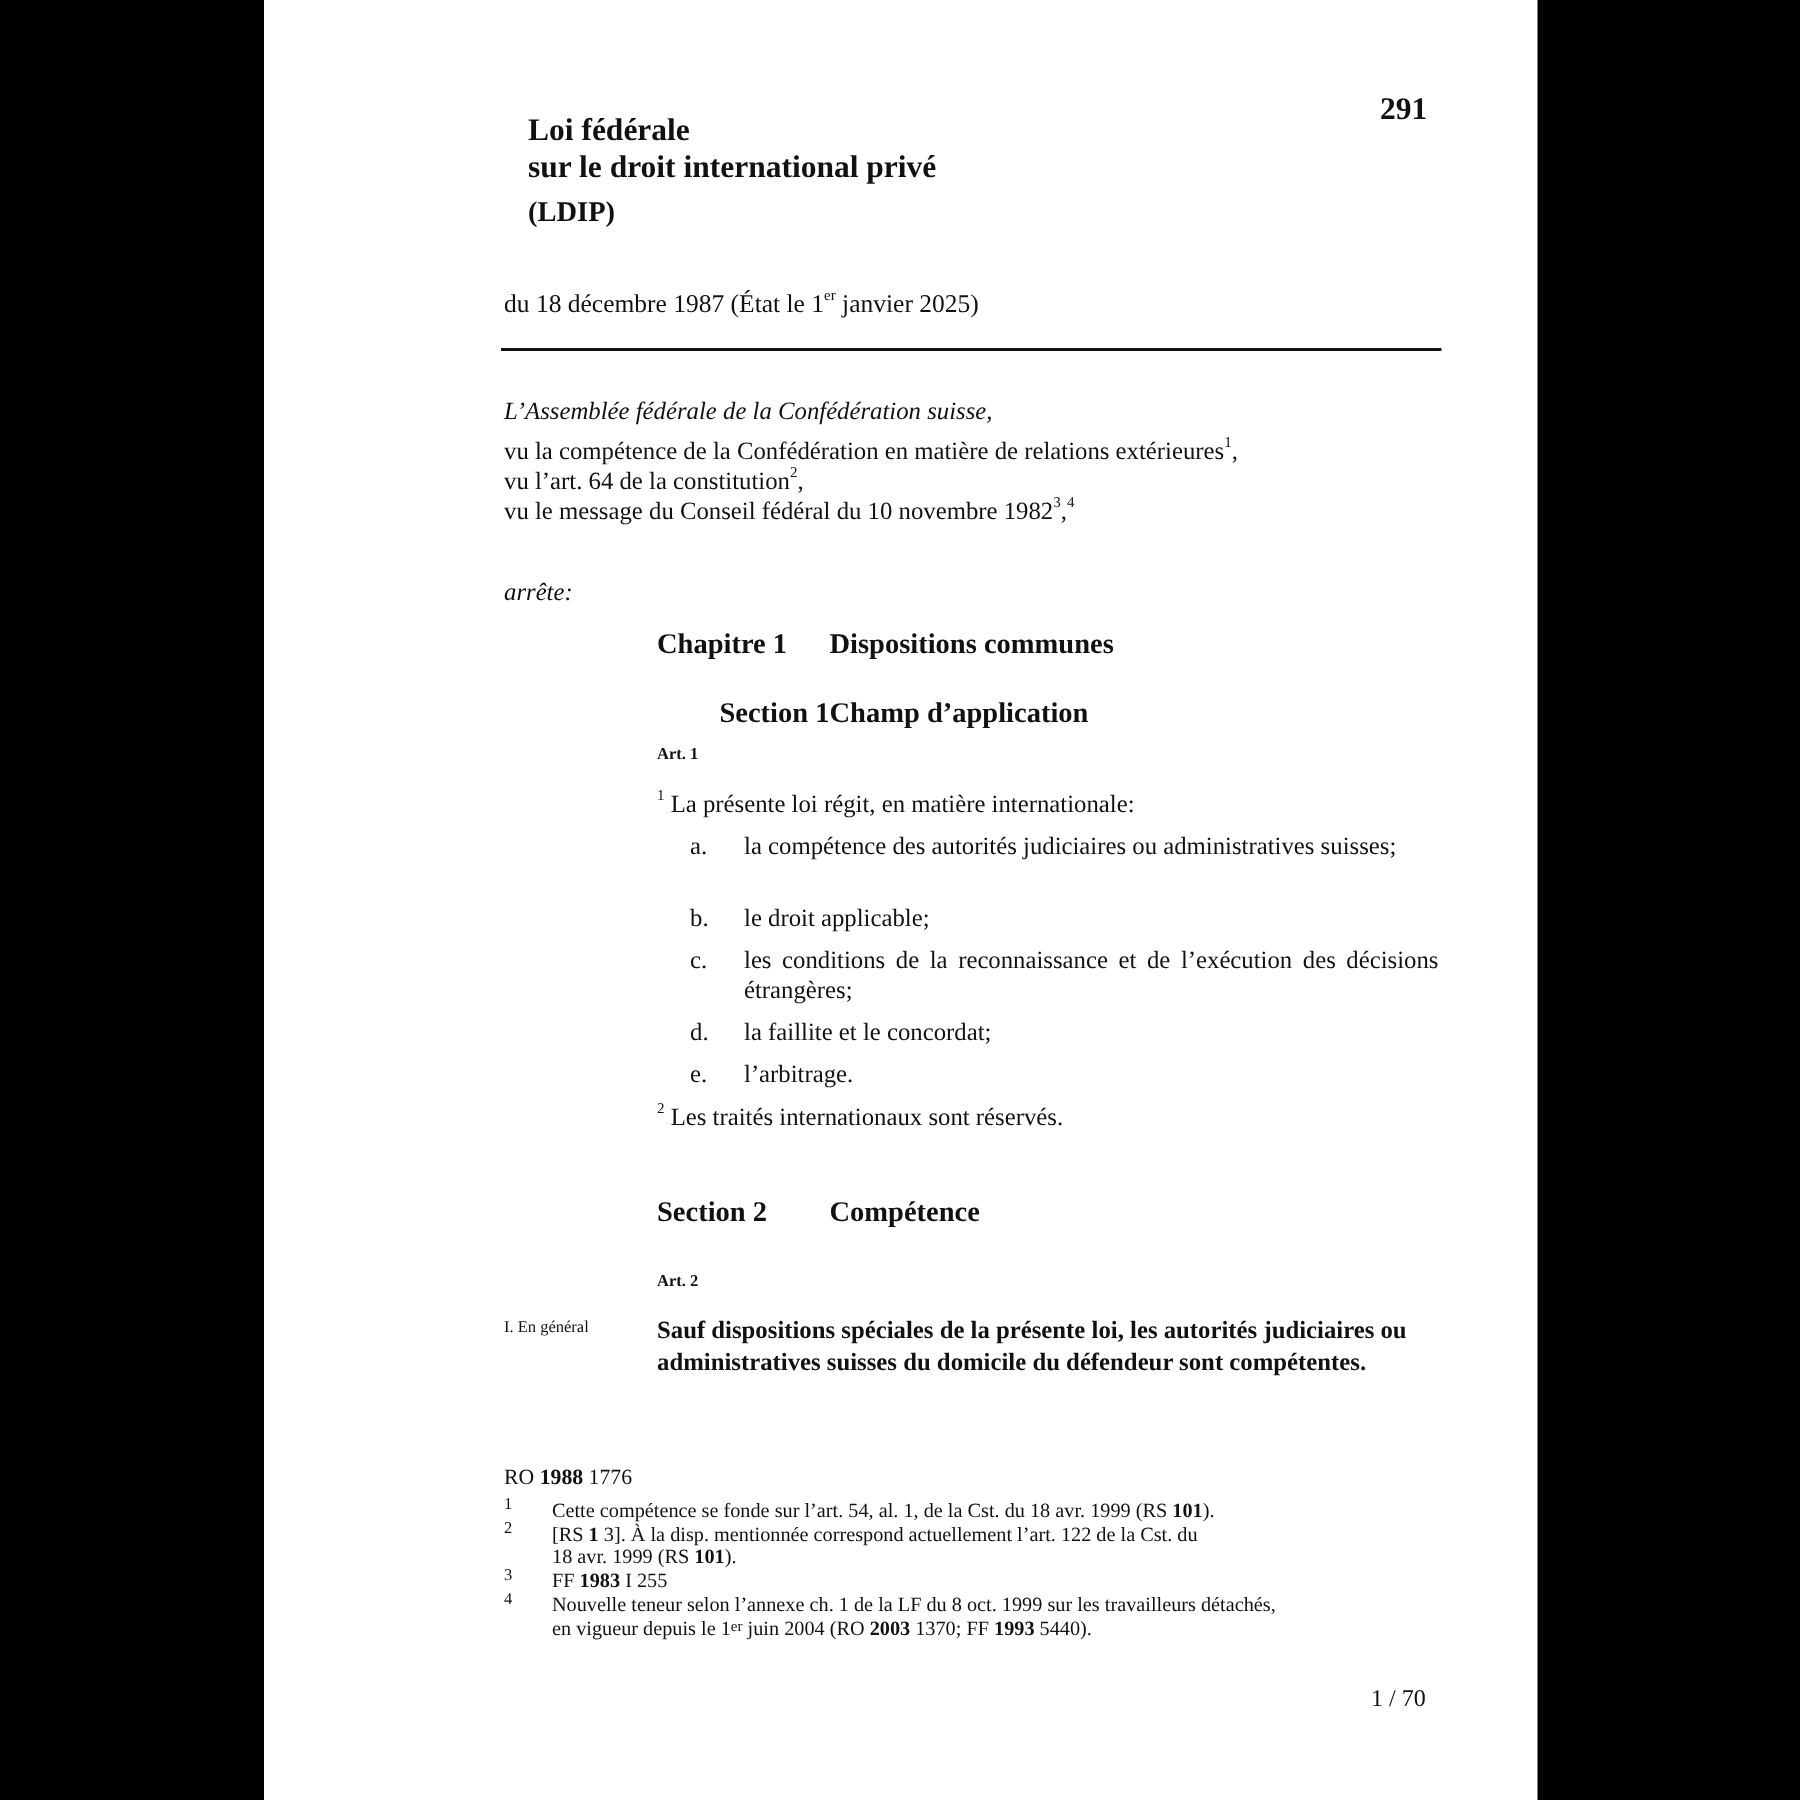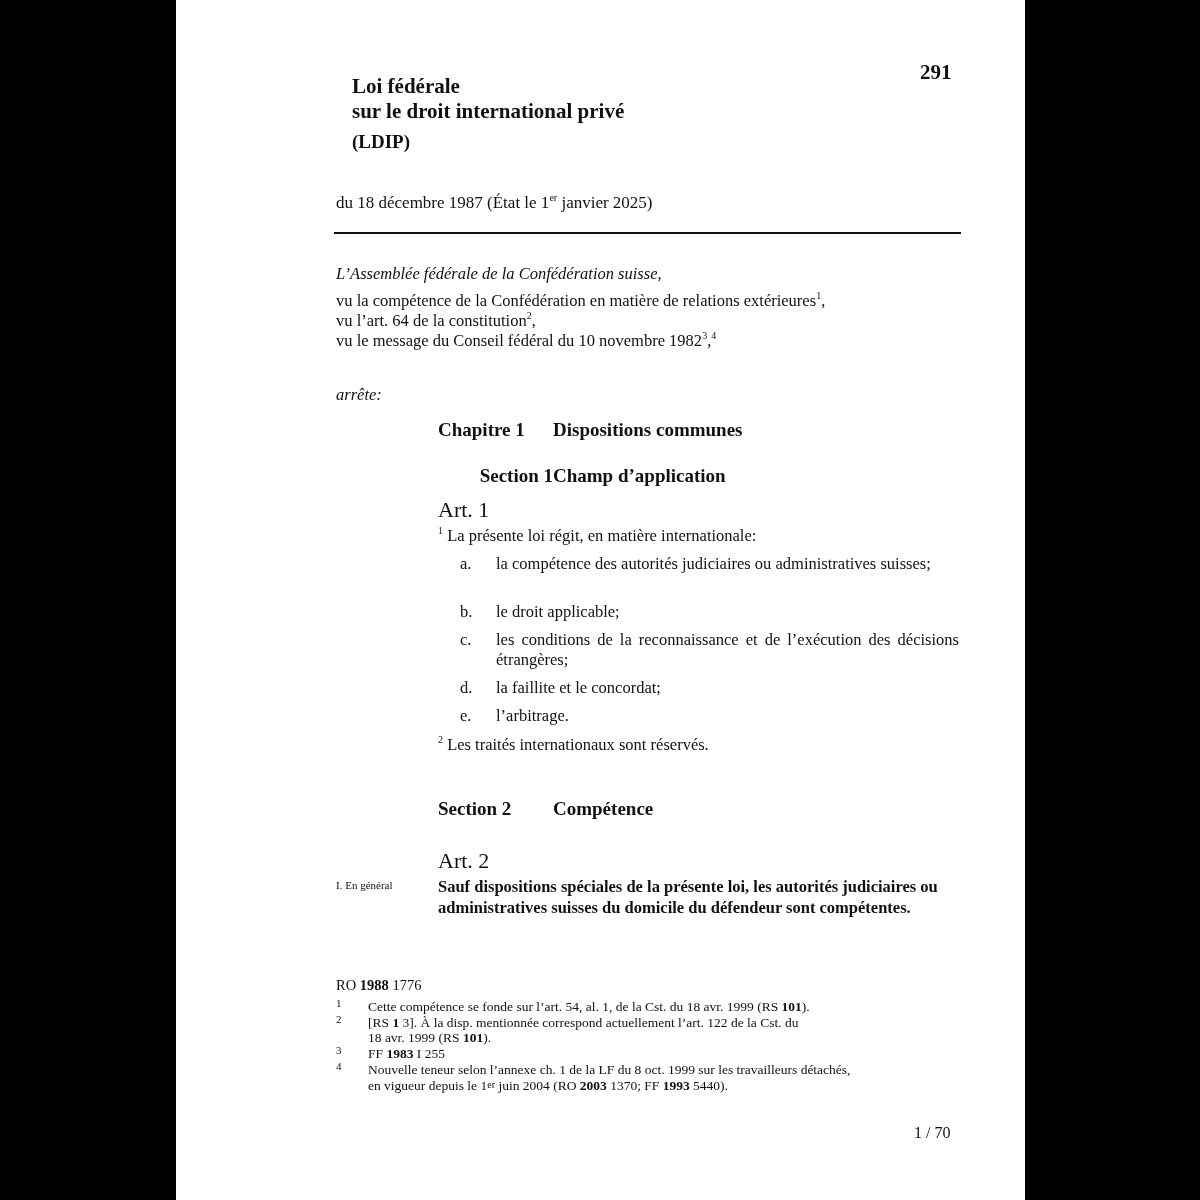--- a/index.html
+++ b/index.html
@@ -9,21 +9,21 @@
   .abs { position:absolute; white-space:nowrap; }
   .title { left:160px; font-weight:bold; font-size:21px; line-height:26px;margin-left:16px; }
   .pageno-top { left:744px; top:60px; font-weight:bold; font-size:21px; }
   .date { left:160px; top:193px; font-size:17px; }
   .rule { position:absolute; left:158px; top:232px; width:627px; height:2px; background:#111; }
   .preamble { left:160px; font-size:16.5px; }
   .it { font-style:italic; }
   sup { font-size:10px; vertical-align:top; position:relative; top:-1px;font-family:Liberation Serif, serif; }
   .head { font-weight:bold; font-size:19px; }
   .head .lbl { display:inline-block; width:115px; }
-  .art { left:262px; font-weight:normal; font-size:22px; }
+  .art { left:262px; font-weight:bold; font-size:11px; }
   .para { left:262px; font-size:16.5px; }
   .li-letter { left:284px; font-size:16.5px; }
   .li-text { left:320px; font-size:16.5px; width:463px; white-space:normal; line-height:20px; text-align:justify; }
   .margin-note { left:160px; font-size:11px; }
   .art2-text { left:262px; font-size:16.5px; line-height:21px;font-weight:bold; }
   .fn { font-size:13.5px; line-height:13px; }
   .fn-num { left:160px; font-size:11px; }
   .fn-text { left:192px; }
   .footer-no { left:738px; top:1124px; font-size:16px; }
   b.bn { font-weight:bold; }

